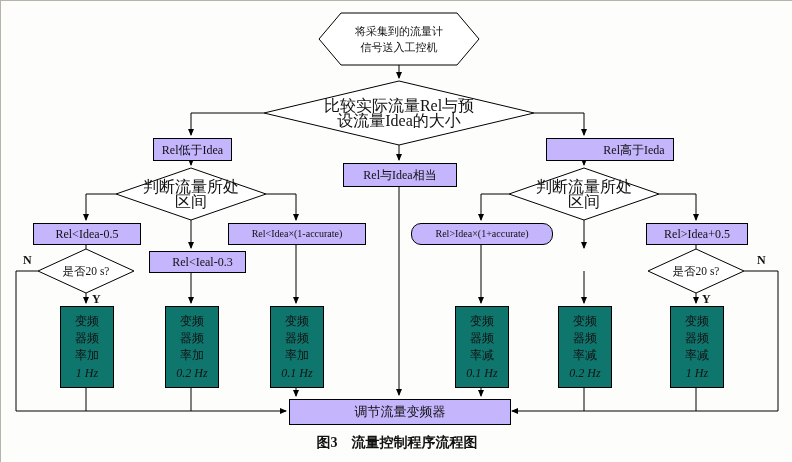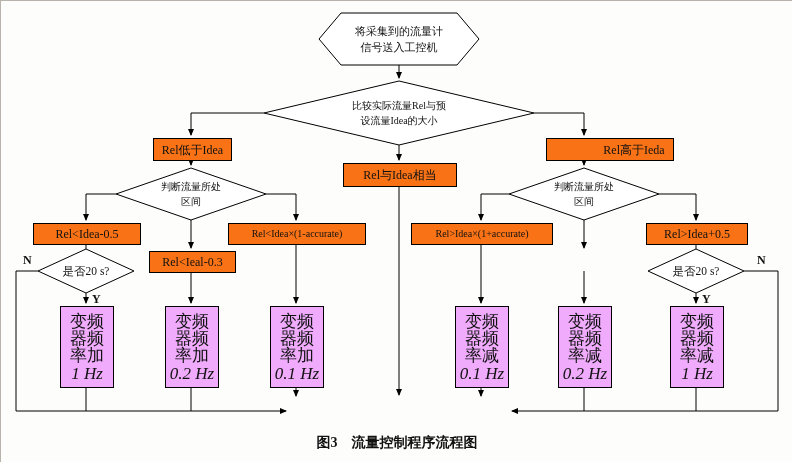--- a/index.html
+++ b/index.html
@@ -1,25 +1,25 @@
 <!DOCTYPE html>
 <html><head>
 <meta charset="utf-8">
 <style>
   html,body{margin:0;padding:0;background:#ffffff;}
   #fig{position:relative;width:792px;height:462px;background:#fdfdfb;border:1px solid #b8b3aa;
        font-family:"Liberation Serif","DejaVu Serif",serif;color:#111;overflow:hidden;}
   #wires{position:absolute;left:0;top:0;}
-  .box{position:absolute;border:1px solid #000;background:#f97316;display:flex;align-items:center;
+  .box{position:absolute;border:1px solid #000;background:#c4b5fd;display:flex;align-items:center;
        justify-content:center;text-align:center;font-size:12px;line-height:14px;white-space:nowrap;}
   .box.small{font-size:10px;}
-  .dtext{position:absolute;text-align:center;white-space:pre-line;font-size:10px;line-height:15px;}
-  .action{position:absolute;top:305px;width:52px;height:80px;border:1px solid #000;background:#f0abfc;
+  .dtext{position:absolute;text-align:center;white-space:pre-line;font-size:16px;line-height:15px;}
+  .action{position:absolute;top:305px;width:52px;height:80px;border:1px solid #000;background:#0f766e;
           display:flex;flex-direction:column;align-items:center;justify-content:center;
-          text-align:center;font-size:17px;line-height:17px;}
+          text-align:center;font-size:12px;line-height:17px;}
   .action .lab{white-space:pre-line;}
   .action .val{font-style:italic;margin-top:1px;}
   .yn{position:absolute;font-size:12px;font-weight:bold;font-family:"Liberation Serif",serif;}
   #caption{position:absolute;left:0;top:433px;width:100%;text-align:center;font-weight:bold;
            font-size:14px;}
   #caption .sp{display:inline-block;width:14px;}
 </style>
 </head>
 <body>
 
@@ -81,23 +81,23 @@
   <div class="box" style="left:152px;top:137px;width:77px;height:21px;">Rel低于Idea</div>
   <div class="box" style="left:342px;top:162px;width:112px;height:22px;">Rel与Idea相当</div>
   <div class="box" style="left:545px;top:137px;width:78px;height:21px;padding-left:48px;">Rel高于Ieda</div>
 
   <div class="dtext" style="left:120px;top:178px;width:140px;">判断流量所处
 区间</div>
   <div class="dtext" style="left:513px;top:178px;width:140px;">判断流量所处
 区间</div>
 
   <div class="box" style="left:32px;top:222px;width:106px;height:20px;">Rel&lt;Idea-0.5</div>
-  <div class="box" style="left:148px;top:250px;width:85px;height:20px;">Rel&lt;Ieal-0.3</div>
+  <div class="box" style="left:148px;top:250px;width:85px;height:20px;padding-left:10px;">Rel&lt;Ieal-0.3</div>
   <div class="box small" style="left:227px;top:222px;width:136px;height:20px;">Rel&lt;Idea×(1-accurate)</div>
-  <div class="box small" style="left:410px;top:222px;width:140px;height:20px;">Rel&gt;Idea×(1+accurate)</div>
+  <div class="box small" style="left:410px;top:222px;width:140px;height:20px;border-radius:10px;">Rel&gt;Idea×(1+accurate)</div>
   <div class="box" style="left:645px;top:222px;width:100px;height:20px;">Rel&gt;Idea+0.5</div>
 
   <div class="dtext" style="left:40px;top:263px;width:90px;font-size:11.5px;">是否20 s?</div>
   <div class="dtext" style="left:650px;top:263px;width:90px;font-size:11.5px;">是否20 s?</div>
 
   <div class="yn" style="left:22px;top:252px;">N</div>
   <div class="yn" style="left:91px;top:291px;">Y</div>
   <div class="yn" style="left:756px;top:252px;">N</div>
   <div class="yn" style="left:701px;top:291px;">Y</div>
 
@@ -131,18 +131,19 @@
 率减</span>
     <span class="val">0.2 Hz</span>
   </div>
   <div class="action" style="left:669px;">
     <span class="lab">变频
 器频
 率减</span>
     <span class="val">1 Hz</span>
   </div>
 
+  <div class="box" style="left:288px;top:398px;width:220px;height:24px;font-size:13px;">调节流量变频器</div>
 
   <div id="caption">
     <span>图3</span><span class="sp"></span><span>流量控制程序流程图</span>
   </div>
 
 </div>
 
 </body></html>

